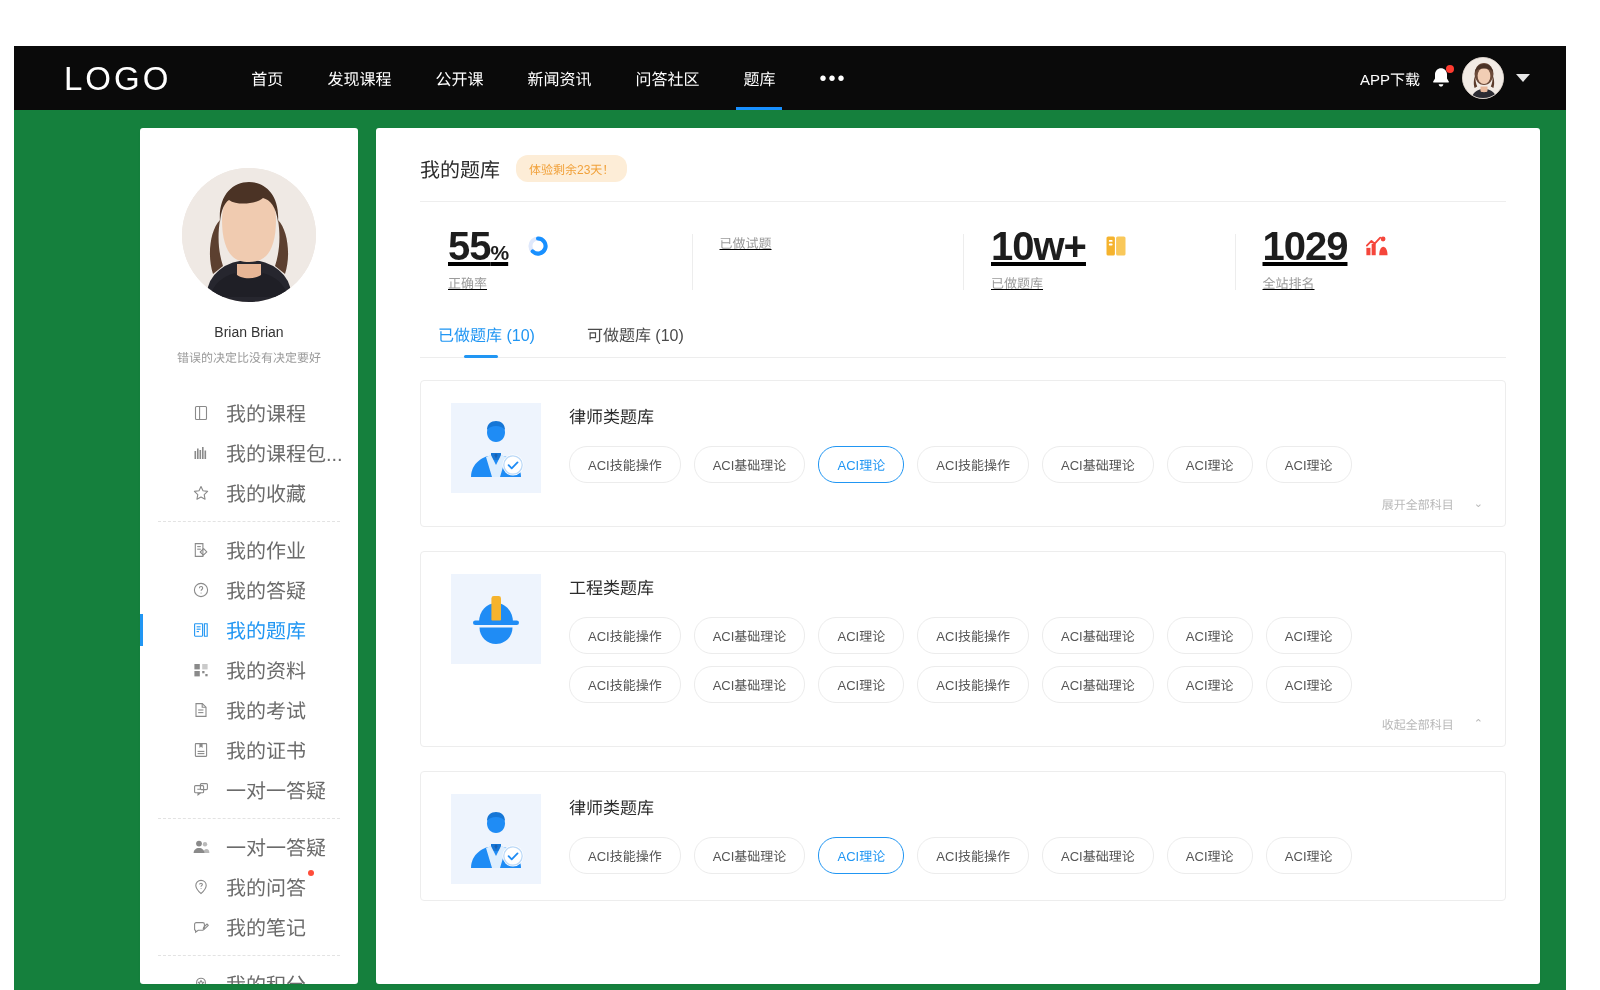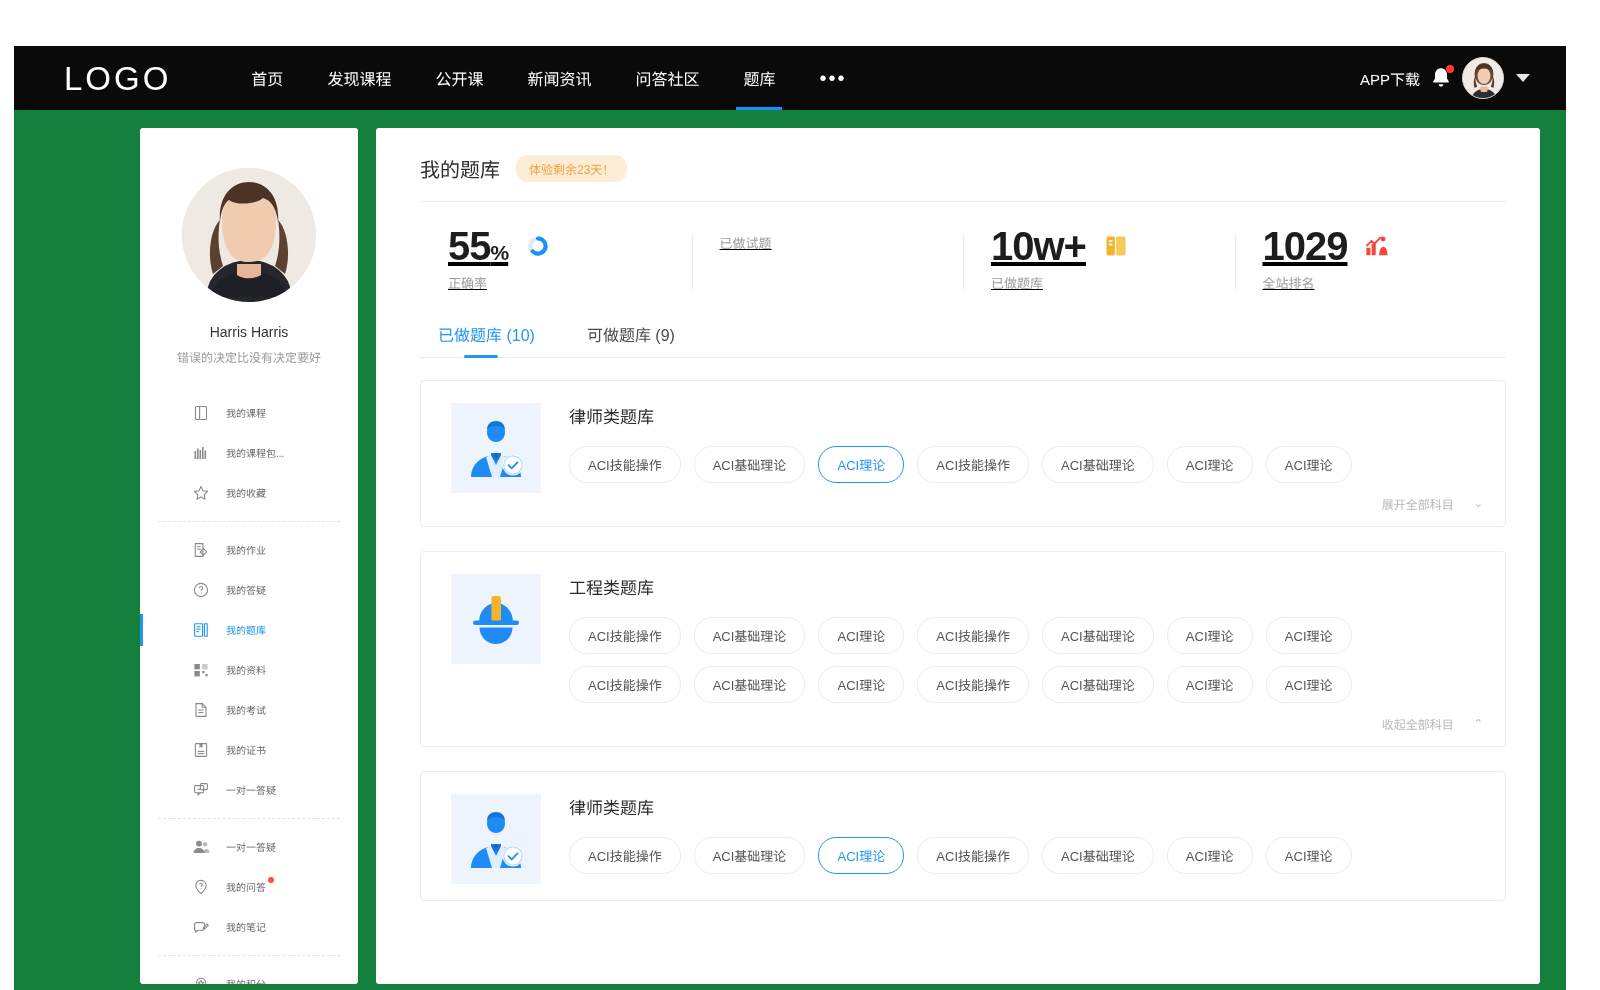--- a/index.html
+++ b/index.html
@@ -114,21 +114,21 @@
 
   .menu { margin-top: 26px; }
   .menu-sep { height: 1px; border-top: 1px dashed #e3e3e3; margin: 8px 18px; }
   .menu-item {
     position: relative;
     display: flex; align-items: center;
     height: 40px;
     padding-left: 52px;
     cursor: pointer;
     color: #6b6b6b;
-    font-size: 10px;
+    font-size: 20px;
   }
   .menu-item .mi-icon {
     width: 18px; height: 18px;
     margin-right: 16px;
     display: flex; align-items: center; justify-content: center;
     color: #8a8a8a;
     flex: 0 0 18px;
   }
   .menu-item.active { color: #2196f3; }
   .menu-item.active .mi-icon { color: #2196f3; }
@@ -300,21 +300,21 @@
             <rect width="134" height="134" fill="#efe9e4"></rect>
             <ellipse cx="67" cy="126" rx="42" ry="34" fill="#26262e"></ellipse>
             <path d="M40 52c0-22 12-34 27-34s27 12 27 34c0 18-4 30-10 36-4 4-10 6-17 6s-13-2-17-6c-6-6-10-18-10-36z" fill="#f0cbb0"></path>
             <path d="M38 54c-2-26 12-40 29-40s31 14 29 40c-2-16-8-22-15-24-6 6-26 8-34 2-5 3-8 11-9 22z" fill="#4b3325"></path>
             <path d="M38 52c-3 18-1 34 3 46l-10 8C25 88 28 62 38 52z" fill="#5c4030"></path>
             <path d="M96 52c3 18 1 34-3 46l10 8C109 88 106 62 96 52z" fill="#5c4030"></path>
             <path d="M55 96h24v14c0 5-24 5-24 0V96z" fill="#e7b696"></path>
             <path d="M53 105c5 7 23 7 28 0 14 4 22 12 25 24H28c3-12 11-20 25-24z" fill="#1f1f26"></path>
           </svg>
         </div>
-        <div class="profile-name">Harris Harris</div>
+        <div class="profile-name">Brian Brian</div>
         <div class="profile-motto">错误的决定比没有决定要好</div>
       </div>
       <nav class="menu" id="menu-host">
           <div class="menu-item">
             <span class="mi-icon">
               <svg width="18" height="18" viewBox="0 0 18 18" fill="none" stroke="currentColor" stroke-width="1.1">
                 <rect x="3.5" y="2.5" width="11" height="13" rx="1"></rect>
                 <line x1="7.6" y1="2.5" x2="7.6" y2="15.5"></line>
               </svg>
             </span>
@@ -513,21 +513,21 @@
                   <path d="M15.4 22c0-5.4 1.8-9.2 4.4-9.2S24.4 16.6 24.4 22h-9z" fill="#f5463b"></path>
                 </svg>
               </div>
             </div>
             <div class="stat-label">全站排名</div>
           </div>
         </div>
 
       <div class="tabs" id="tabs-host">
           <div class="tab active">已做题库 (10)</div>
-          <div class="tab">可做题库 (9)</div>
+          <div class="tab">可做题库 (10)</div>
         </div>
       <div class="tabs-rule"></div>
 
       <div class="cards" id="cards-host">
           <div class="card">
             <div class="card-thumb">
               <svg width="70" height="70" viewBox="0 0 70 70">
                 <path d="M35 10c5.5 0 9 4 9 9.5 0 5-3.6 9.5-9 9.5s-9-4.5-9-9.5C26 14 29.5 10 35 10z" fill="#1f8cf5"></path>
                 <path d="M26 17c0-6 4-9 9-9s9 3 9 9c-2.5-3-5-4-9-4s-6.5 1-9 4z" fill="#1676d6"></path>
                 <path d="M10 64c0-13 11-22 25-22s25 9 25 22H10z" fill="#1f8cf5"></path>

